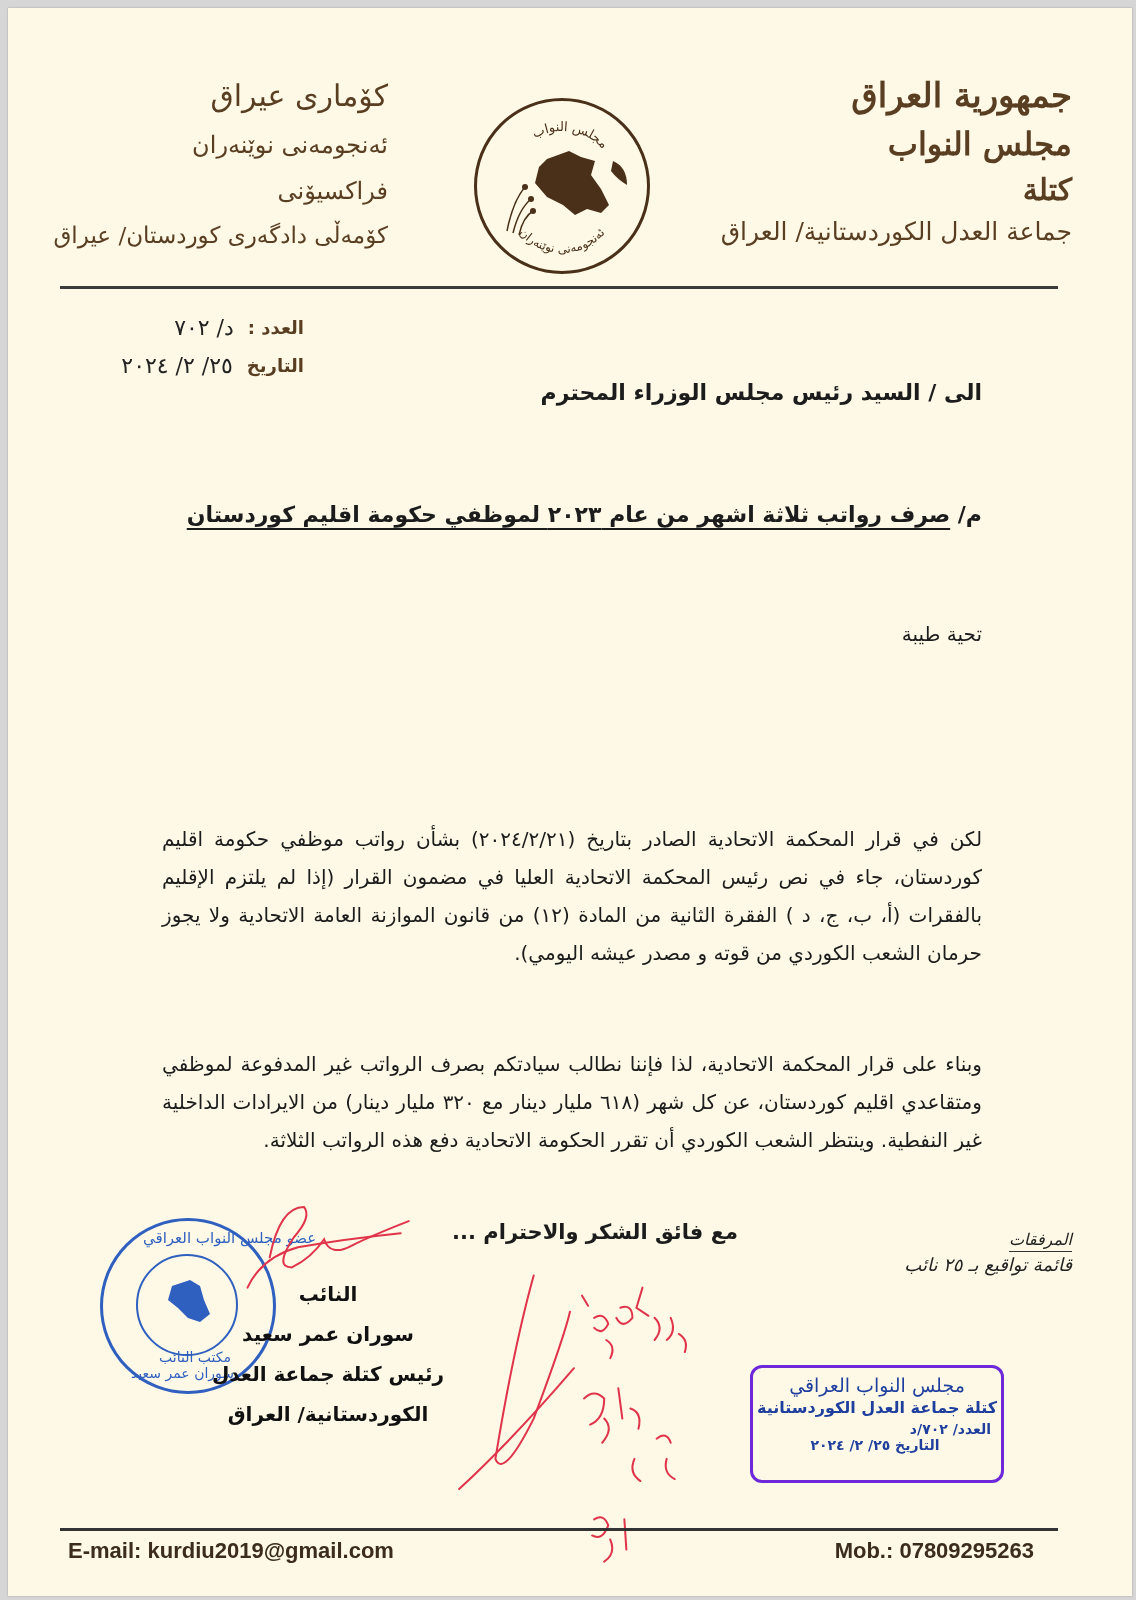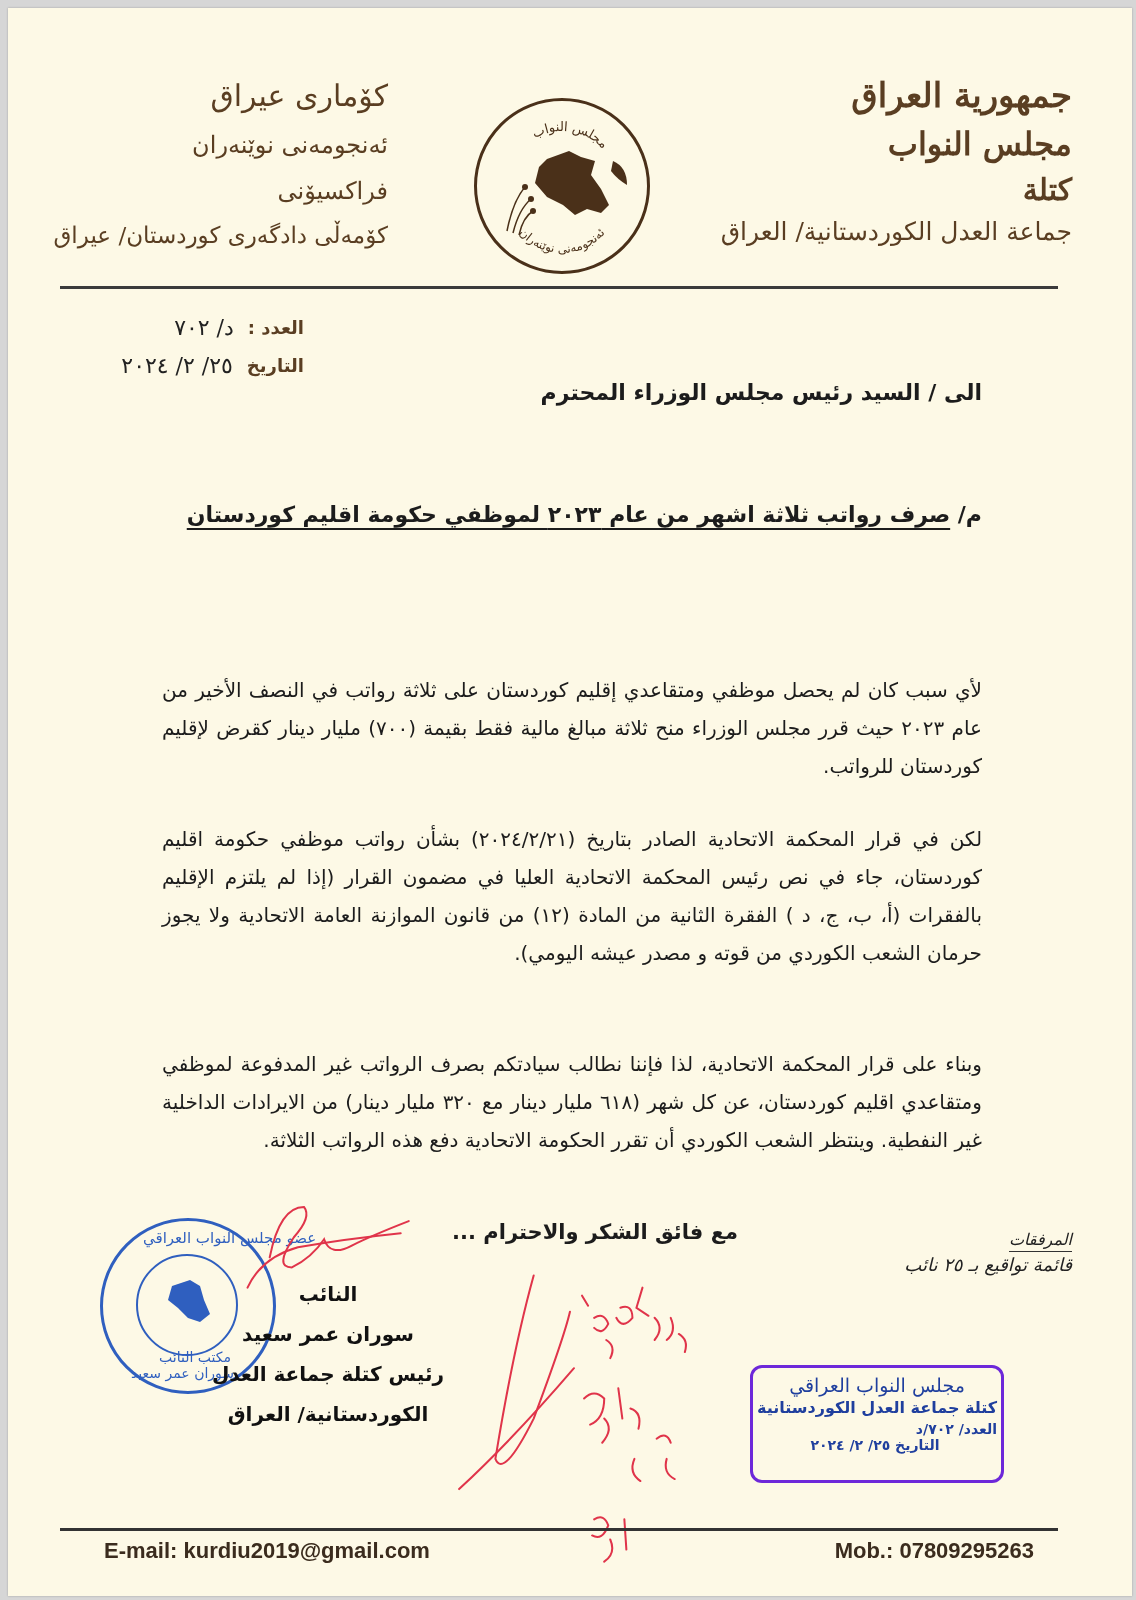--- a/index.html
+++ b/index.html
@@ -47,32 +47,32 @@
   .closing { left:430px; top:1212px; width:300px; direction:rtl; text-align:right; font-size:21px; font-weight:bold; color:#1c1c1c; }
   .sig { left:180px; top:1266px; width:280px; direction:rtl; text-align:center; font-weight:bold; color:#111; font-size:20px; line-height:40px; }
 
   .attach { right:60px; top:1222px; width:260px; direction:rtl; text-align:right; font-family:"DejaVu Serif", serif; font-style:italic; color:#222; }
   .attach .t { font-size:16px; border-bottom:1px solid #333; display:inline-block; padding-bottom:2px; }
   .attach .d { font-size:18px; margin-top:2px; }
 
   .bluestamp { left:742px; top:1357px; width:248px; height:112px; border:3px solid #6d28d9; border-radius:12px; color:#1f3f9e; direction:rtl; text-align:center; }
   .bluestamp .s1 { font-family:"DejaVu Serif", serif; font-size:19px; margin-top:6px; }
   .bluestamp .s2 { font-size:16px; font-weight:bold; margin-top:2px; }
-  .bluestamp .s3 { font-size:14px; font-weight:bold; text-align:right; padding-right:4px; margin-top:4px; }
+  .bluestamp .s3 { font-size:14px; font-weight:bold; text-align:right; padding-right:10px; margin-top:4px; }
   .bluestamp .s4 { font-size:14px; font-weight:bold; text-align:center; padding-right:4px; }
 
   .roundstamp { left:92px; top:1210px; width:170px; height:170px; border:3px solid #2f5fbf; border-radius:50%; }
   .roundstamp .inner { position:absolute; left:33px; top:33px; width:98px; height:98px; border:2px solid #2f5fbf; border-radius:50%; }
   .roundstamp .txt { position:absolute; color:#2f5fbf; font-size:14px; direction:rtl; white-space:nowrap; }
 
   .ink { left:0; top:0; width:1136px; height:1600px; pointer-events:none; }
 
   .rule-bottom { left:52px; right:74px; top:1520px; height:3px; background:#333; }
   .footer { top:1530px; font-family:"Liberation Sans", sans-serif; font-weight:bold; font-size:22px; color:#3b2c1e; }
-  .footer.email { left:60px;margin-left:36px; }
+  .footer.email { left:60px; }
   .footer.mob { right:98px; }
 </style>
 </head>
 <body>
 
 <div class="page">
 
   <div class="abs calli hdr-right rtl">
     <div class="l1">جمهورية العراق</div>
     <div class="l2">مجلس النواب</div>
@@ -117,22 +117,22 @@
     </div>
   </div>
 
   <div class="abs body to">الى / السيد رئيس مجلس الوزراء المحترم</div>
 
   <div class="abs body subject">
     <span>م/</span>
     <span class="u">صرف رواتب ثلاثة اشهر من عام ٢٠٢٣ لموظفي حكومة اقليم كوردستان</span>
   </div>
 
+  <div class="abs body greet">تحية طيبة</div>
 
-  <div class="abs body p p1">لأي سبب كان لم يحصل موظفي ومتقاعدي إقليم كوردستان على ثلاثة رواتب في النصف الأخير من عام ٢٠٢٣ حيث قرر مجلس الوزراء منح ثلاثة مبالغ مالية فقط بقيمة (٧٠٠) مليار دينار كقرض لإقليم كوردستان للرواتب.</div>
   <div class="abs body p p2">لكن في قرار المحكمة الاتحادية الصادر بتاريخ (٢٠٢٤/٢/٢١) بشأن رواتب موظفي حكومة اقليم كوردستان، جاء في نص رئيس المحكمة الاتحادية العليا في مضمون القرار (إذا لم يلتزم الإقليم بالفقرات (أ، ب، ج، د ) الفقرة الثانية من المادة (١٢) من قانون الموازنة العامة الاتحادية ولا يجوز حرمان الشعب الكوردي من قوته و مصدر عيشه اليومي).</div>
   <div class="abs body p p3">وبناء على قرار المحكمة الاتحادية، لذا فإننا نطالب سيادتكم بصرف الرواتب غير المدفوعة لموظفي ومتقاعدي اقليم كوردستان، عن كل شهر (٦١٨ مليار دينار مع ٣٢٠ مليار دينار) من الايرادات الداخلية غير النفطية. وينتظر الشعب الكوردي أن تقرر الحكومة الاتحادية دفع هذه الرواتب الثلاثة.</div>
 
   <div class="abs closing">مع فائق الشكر والاحترام ...</div>
 
   <div class="abs attach">
     <div><span class="t">المرفقات</span></div>
     <div class="d">قائمة تواقيع بـ ٢٥ نائب</div>
   </div>
 

